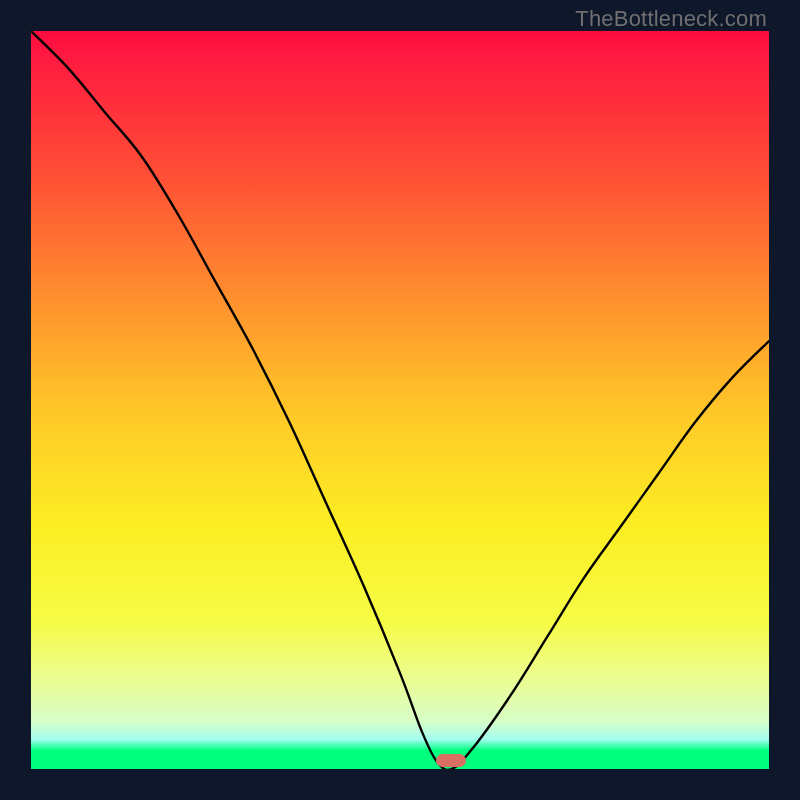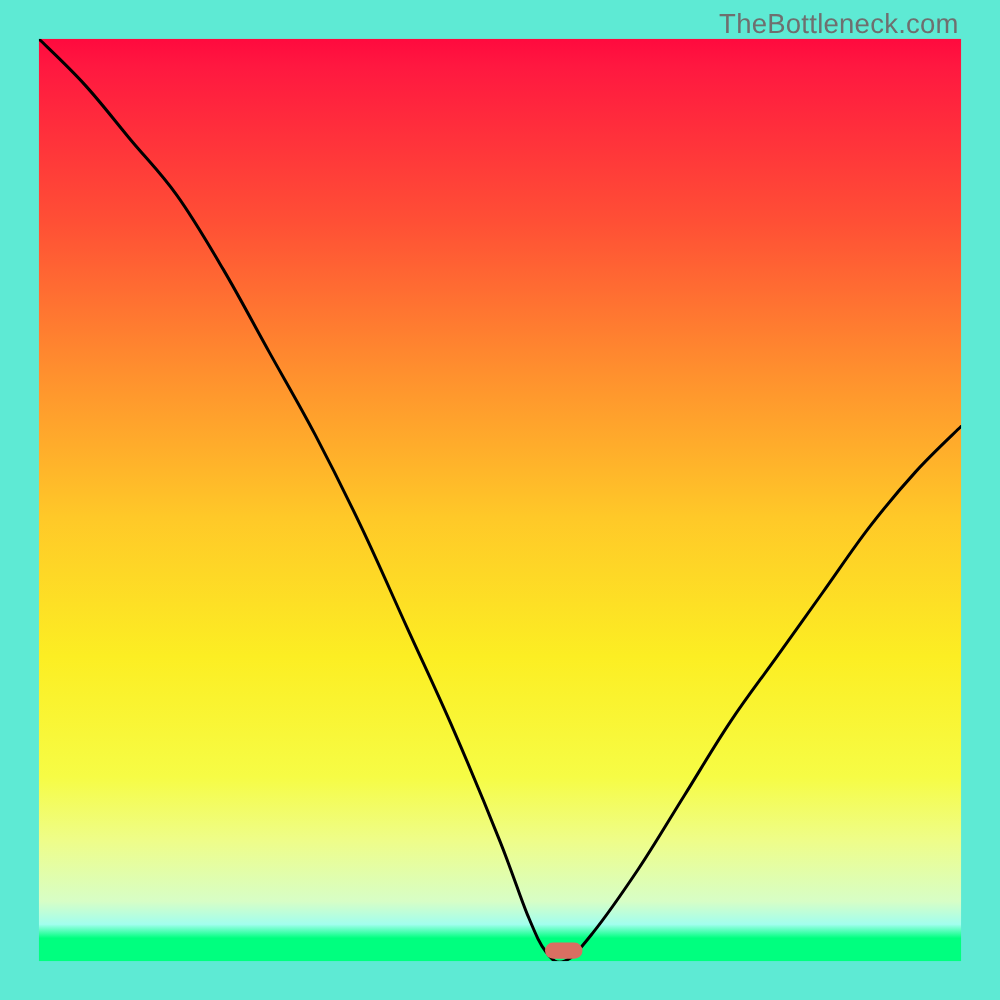--- a/index.html
+++ b/index.html
@@ -8,21 +8,21 @@
     width: 800px;
     height: 800px;
     background: #000;
     overflow: hidden;
     font-family: Arial, Helvetica, sans-serif;
   }
   .stage {
     position: relative;
     width: 800px;
     height: 800px;
-    background: #5eead4;
+    background: #0f172a;
   }
   .plot-area {
     position: absolute;
     left: 31px;
     top: 31px;
     width: 738px;
     height: 738px;
     overflow: hidden;
   }
   .gradient-bg {

